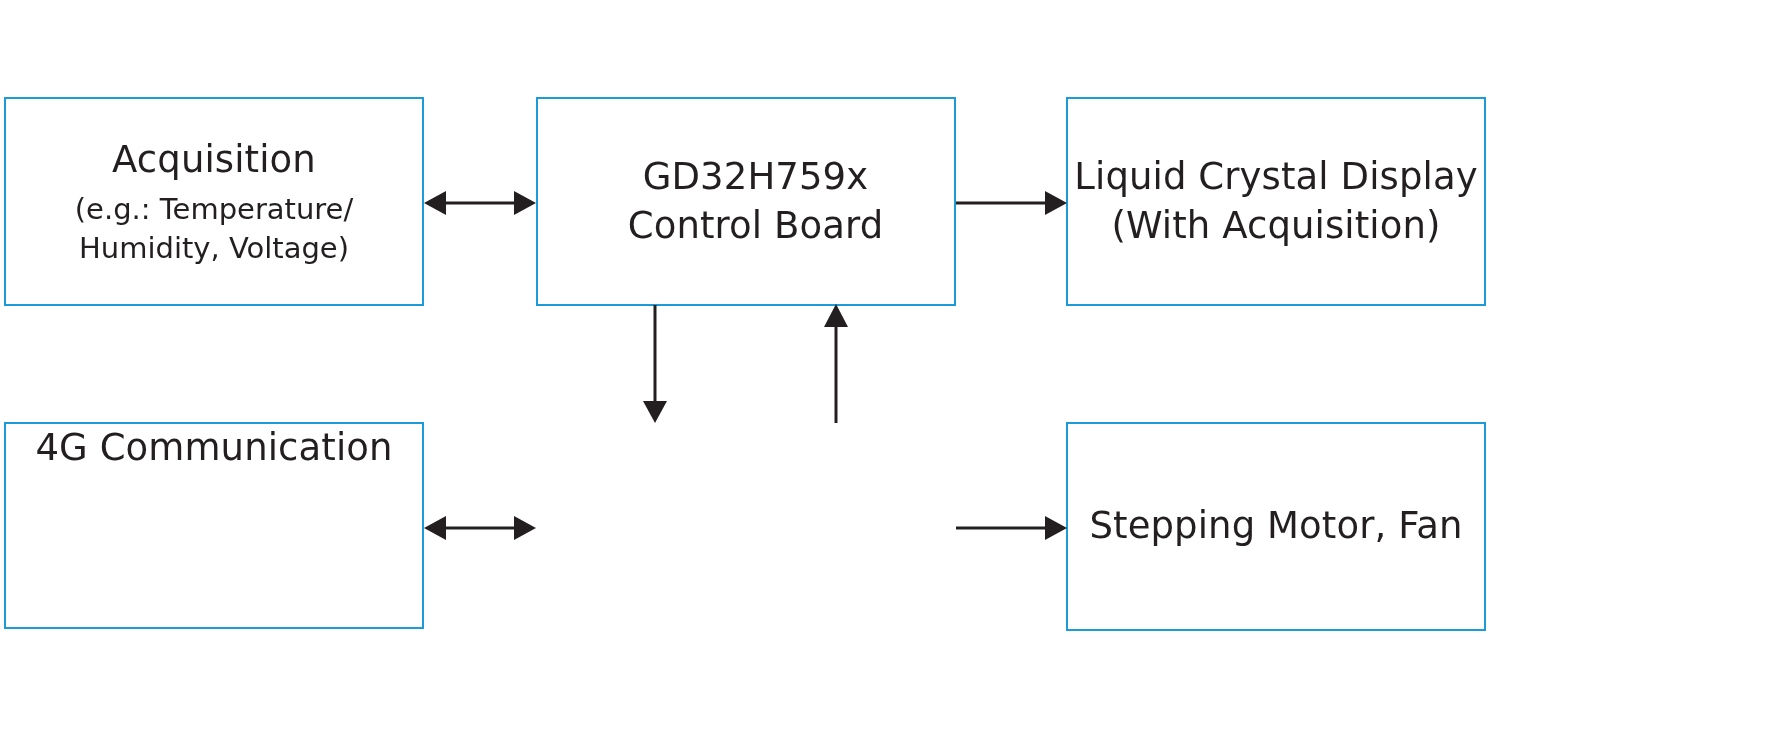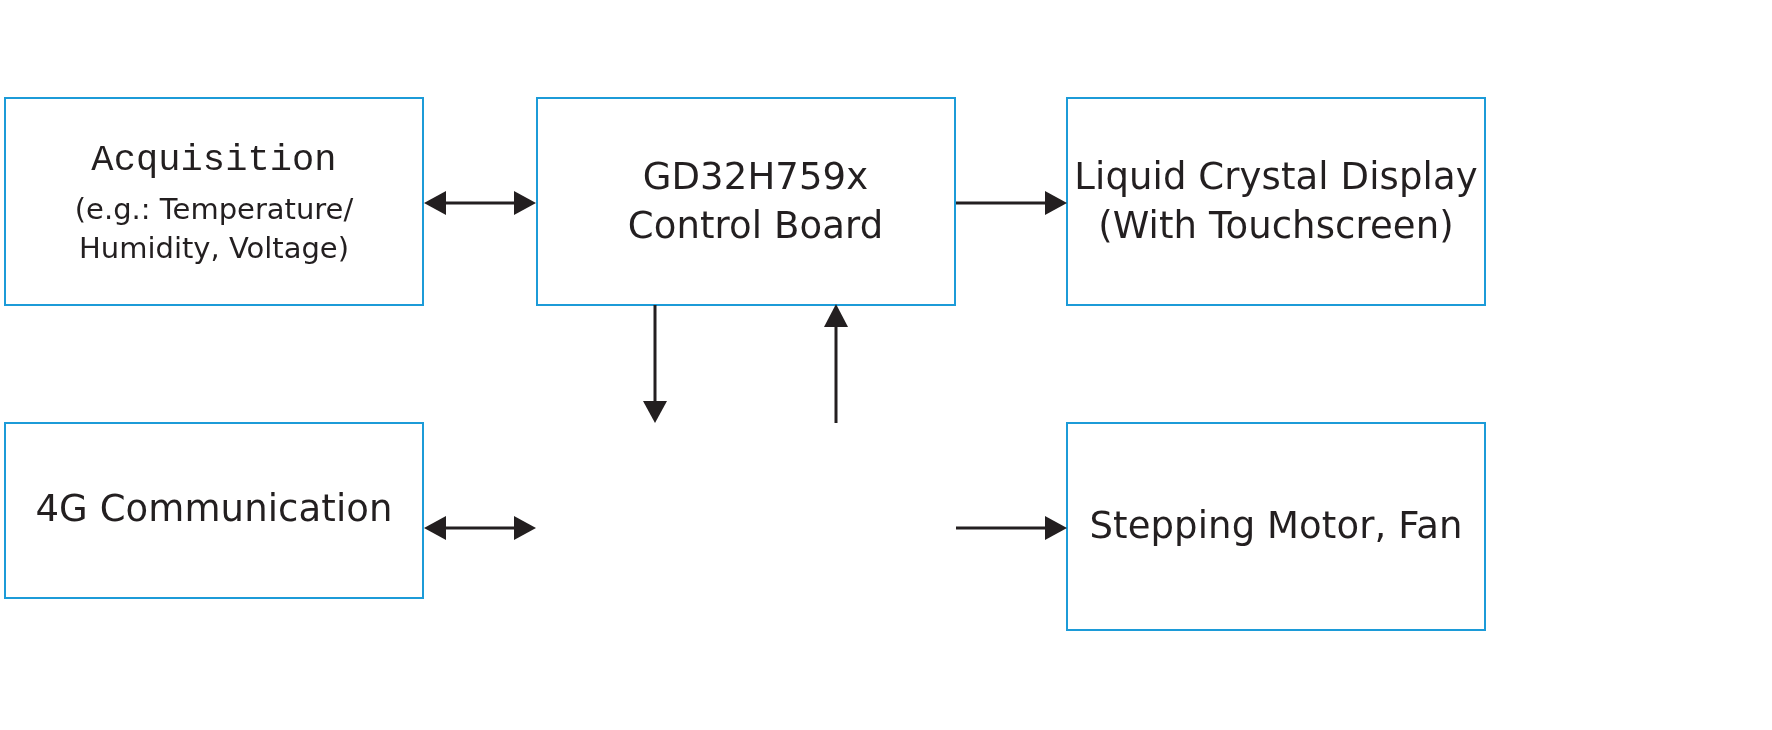--- a/index.html
+++ b/index.html
@@ -41,26 +41,26 @@
     line-height: 1.32;
     margin-top: 2px;
     white-space: pre-line;
     color: #231f20;
   }
 
   
   #node-acquisition      { left: 4px;    top: 97px;  width: 420px; height: 209px; }
   #node-control-board    { left: 536px;  top: 97px;  width: 420px; height: 209px; padding-left: 19px; }
   #node-lcd              { left: 1066px; top: 97px;  width: 420px; height: 209px; }
-  #node-4g               { left: 4px;    top: 422px; width: 420px; height: 177px; }
+  #node-4g               { left: 4px;    top: 422px; width: 420px; height: 207px; justify-content: space-between; }
   #node-iot              { left: 536px;  top: 422px; width: 420px; height: 209px; }
   #node-motor            { left: 1066px; top: 422px; width: 420px; height: 209px; text-align: center; }
 
   
-  #node-acquisition .title { margin-bottom: 4px; font-family: Liberation Mono, monospace; }
+  #node-acquisition .title { margin-bottom: 4px; }
   #node-4g .title { margin-bottom: 2px; }
 
   
   .edge {
     position: absolute;
     pointer-events: none;
   }
   .edge svg { display: block; overflow: visible; }
 </style>
 </head>
@@ -74,21 +74,21 @@
 Humidity, Voltage)</div>
   </div>
 
   <div class="node" id="node-control-board">
     <div class="title">GD32H759x
 Control Board</div>
   </div>
 
   <div class="node" id="node-lcd">
     <div class="title">Liquid Crystal Display
-(With Touchscreen)</div>
+(With Acquisition)</div>
   </div>
 
   <div class="node" id="node-4g">
     <div class="title">4G Communication</div>
   </div>
 
 
   <div class="node" id="node-motor">
     <div class="title">Stepping Motor, Fan</div>
   </div>

